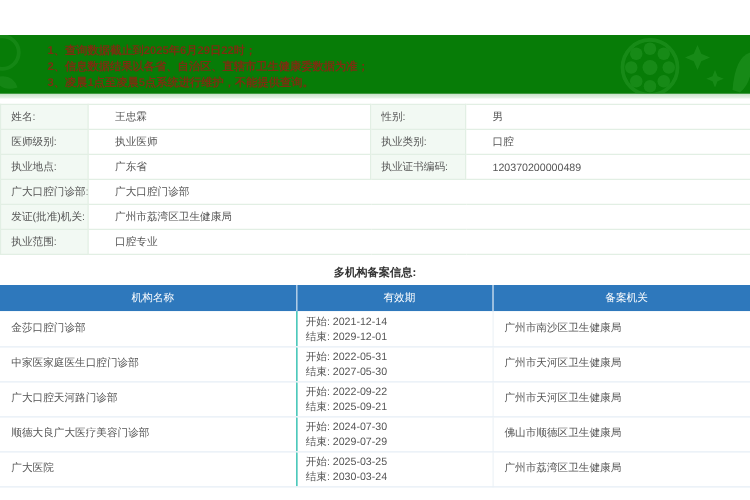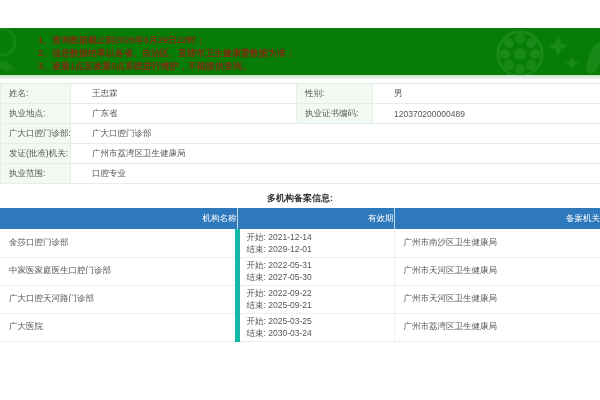--- a/index.html
+++ b/index.html
@@ -28,27 +28,27 @@
   table.profile td.val  { padding-left:21px; }
 
   
   .section-title { height:24px; text-align:center; font-size:9px; font-weight:bold;
                    color:#333; padding-top:8px; background:#fff; }
 
   
   table.orgs { width:600px; table-layout:fixed; border-collapse:collapse;
                font-size:8.5px; color:#555; }
   table.orgs thead th { height:21px; background:#2e78bc; color:#fff;
-                        font-weight:normal; text-align:right; padding-left:8px;
+                        font-weight:normal; text-align:center; padding-left:8px;
                         vertical-align:middle; white-space:nowrap; }
   table.orgs thead th + th { border-left:1px solid rgba(255,255,255,.7); }
   table.orgs tbody td { height:28px; border-bottom:1px solid #e6eef6;
                         padding-left:9px; vertical-align:middle; background:#fff;
                         white-space:nowrap; overflow:hidden; }
-  table.orgs tbody td.validity { border-left:5px solid #14b8a6;
+  table.orgs tbody td.validity { border-left:1px solid #14b8a6;
                                  border-right:1px solid #eef3f8; padding-left:7px; }
   table.orgs tbody td.validity div { line-height:12px; }
 </style>
 </head>
 <body>
 
 <div class="page">
 
   <div class="banner">
     <svg class="decor-left" width="60" height="47" viewBox="0 0 60 47" fill="none">
@@ -89,20 +89,26 @@
         <col style="width:226px">
         <col style="width:76px">
         <col style="width:228px">
       </colgroup>
     <tbody>
         <tr>
       <td class="lbl">姓名:</td>
       <td class="val">王忠霖</td>
       <td class="lbl">性别:</td>
       <td class="val">男</td>
+    </tr>
+    <tr>
+      <td class="lbl">医师级别:</td>
+      <td class="val">执业医师</td>
+      <td class="lbl">执业类别:</td>
+      <td class="val">口腔</td>
     </tr>
     <tr>
       <td class="lbl">执业地点:</td>
       <td class="val">广东省</td>
       <td class="lbl">执业证书编码:</td>
       <td class="val">120370200000489</td>
     </tr>
     <tr>
       <td class="lbl">广大口腔门诊部:</td>
       <td class="val" colspan="3">广大口腔门诊部</td>
@@ -152,20 +158,28 @@
       </tr>
       <tr>
         <td>广大口腔天河路门诊部</td>
         <td class="validity">
           <div>开始: 2022-09-22</div>
           <div>结束: 2025-09-21</div>
         </td>
         <td>广州市天河区卫生健康局</td>
       </tr>
       <tr>
+        <td>顺德大良广大医疗美容门诊部</td>
+        <td class="validity">
+          <div>开始: 2024-07-30</div>
+          <div>结束: 2029-07-29</div>
+        </td>
+        <td>佛山市顺德区卫生健康局</td>
+      </tr>
+      <tr>
         <td>广大医院</td>
         <td class="validity">
           <div>开始: 2025-03-25</div>
           <div>结束: 2030-03-24</div>
         </td>
         <td>广州市荔湾区卫生健康局</td>
       </tr>
     </tbody>
   </table>
 

